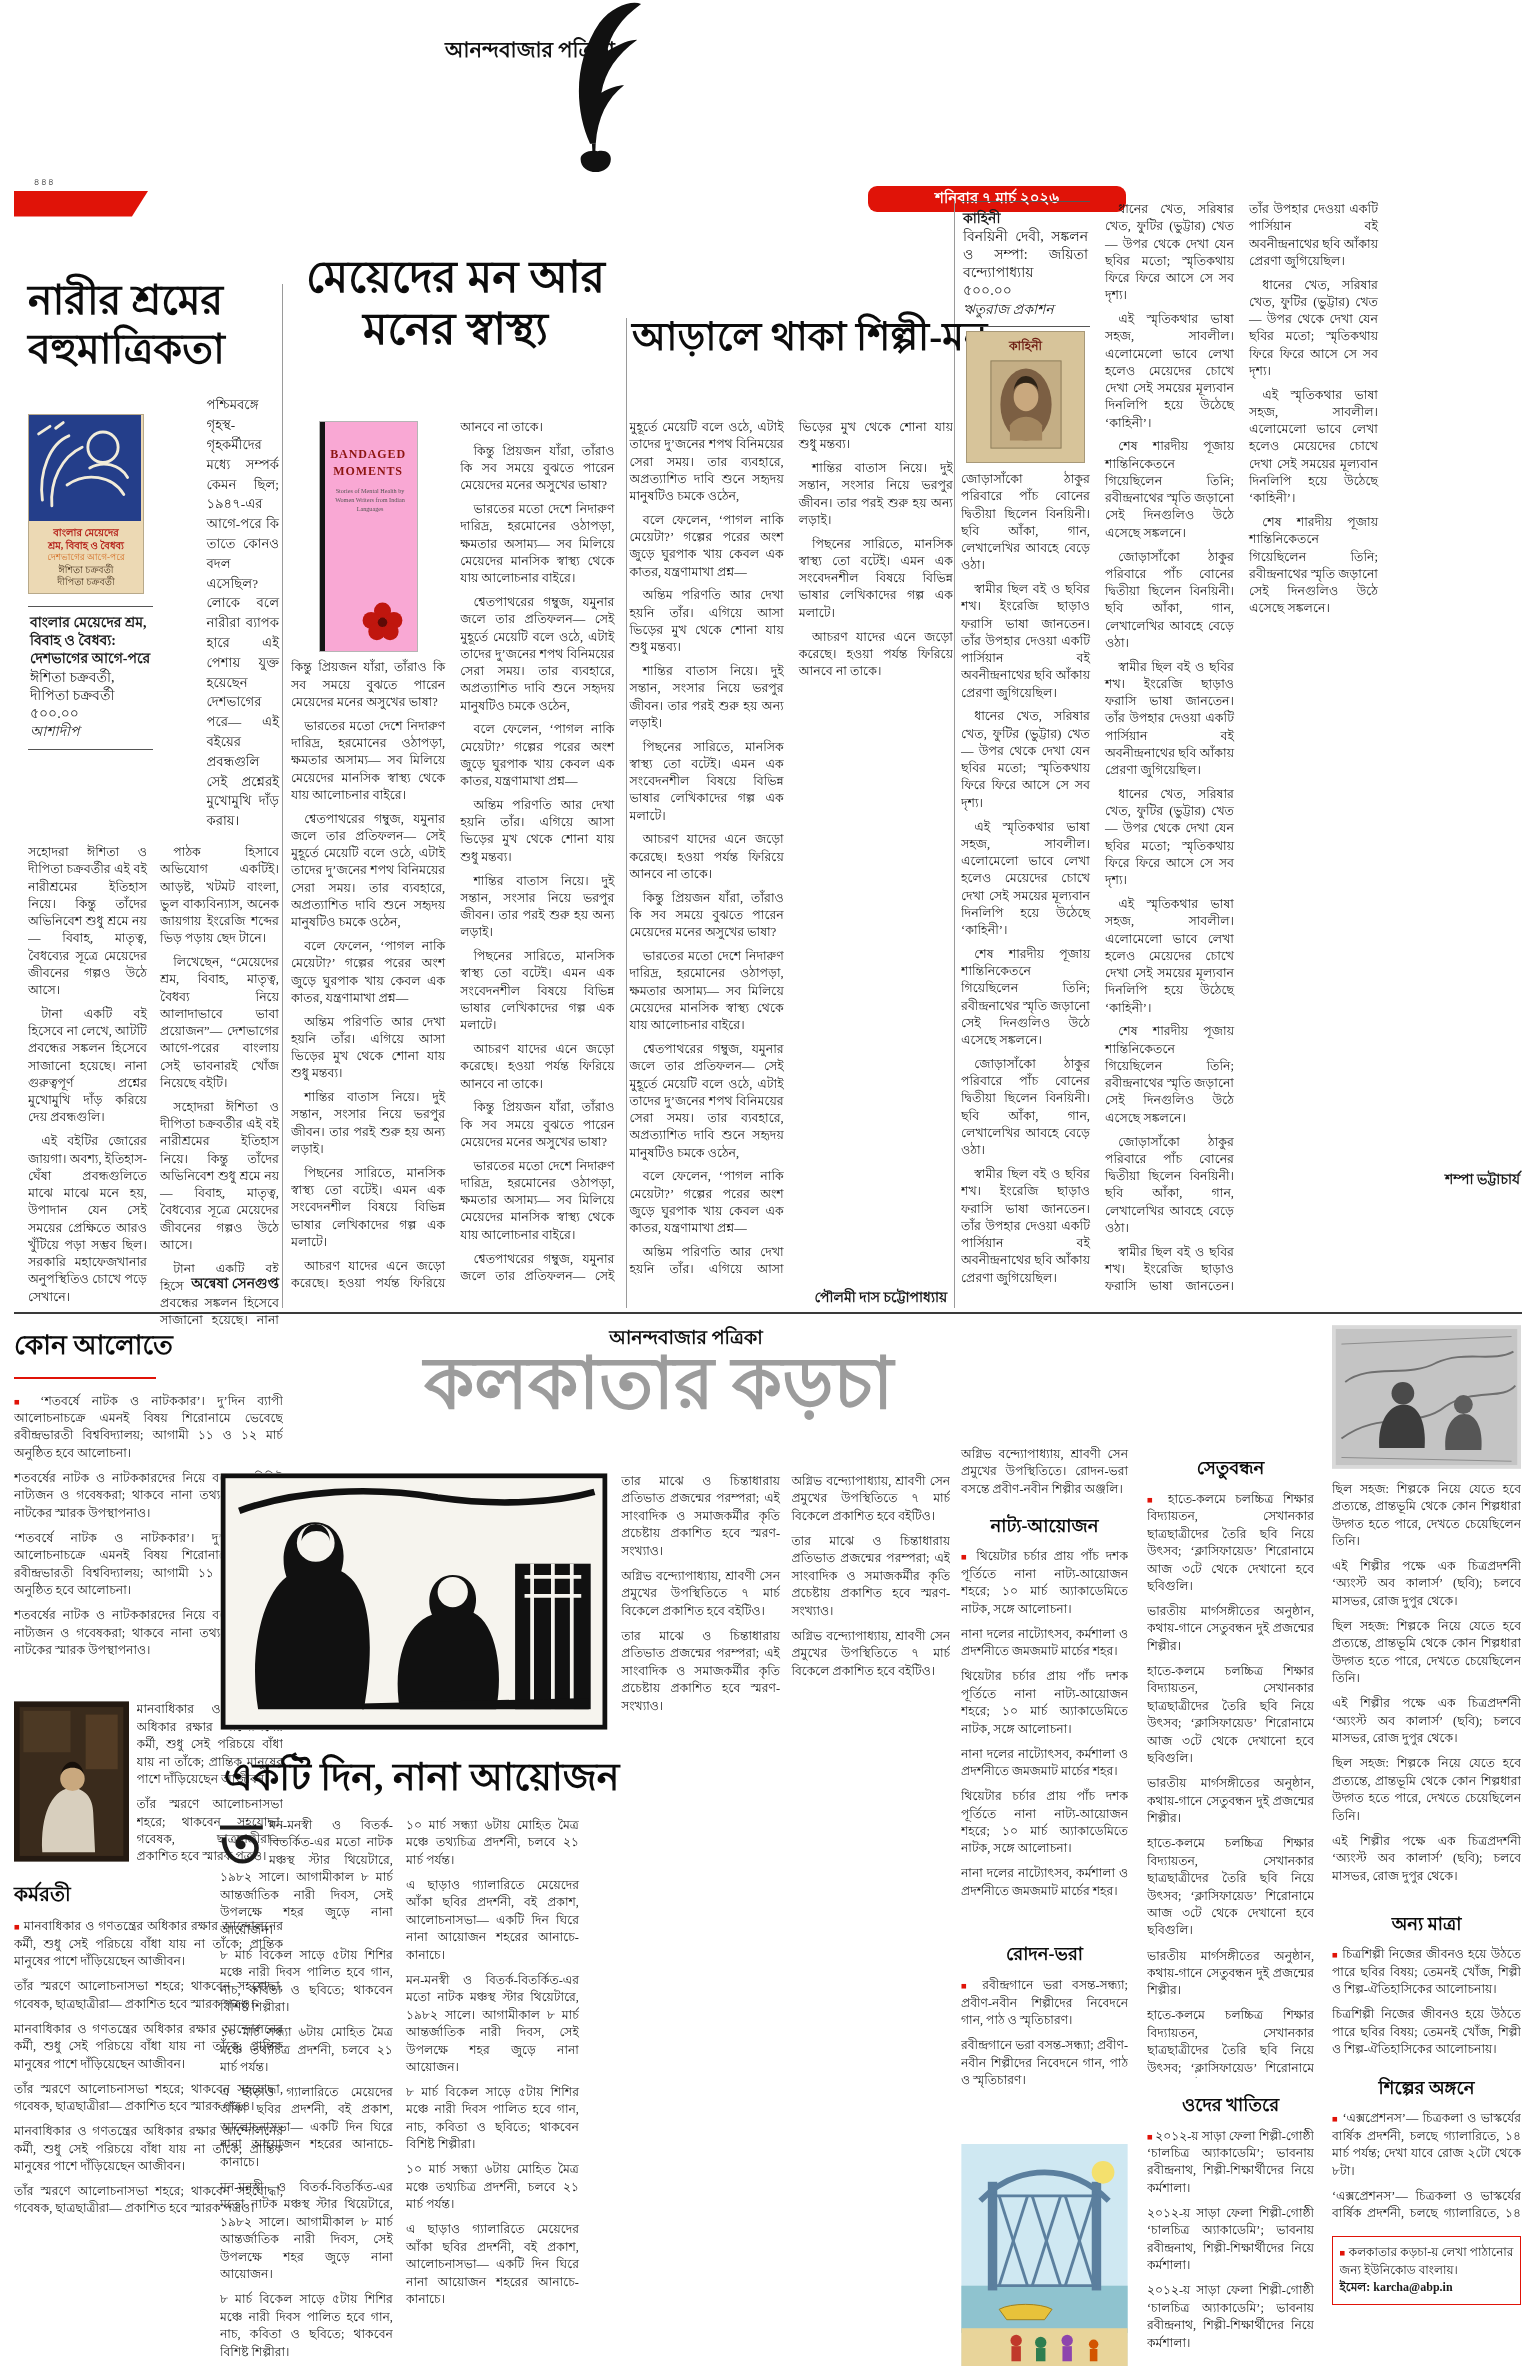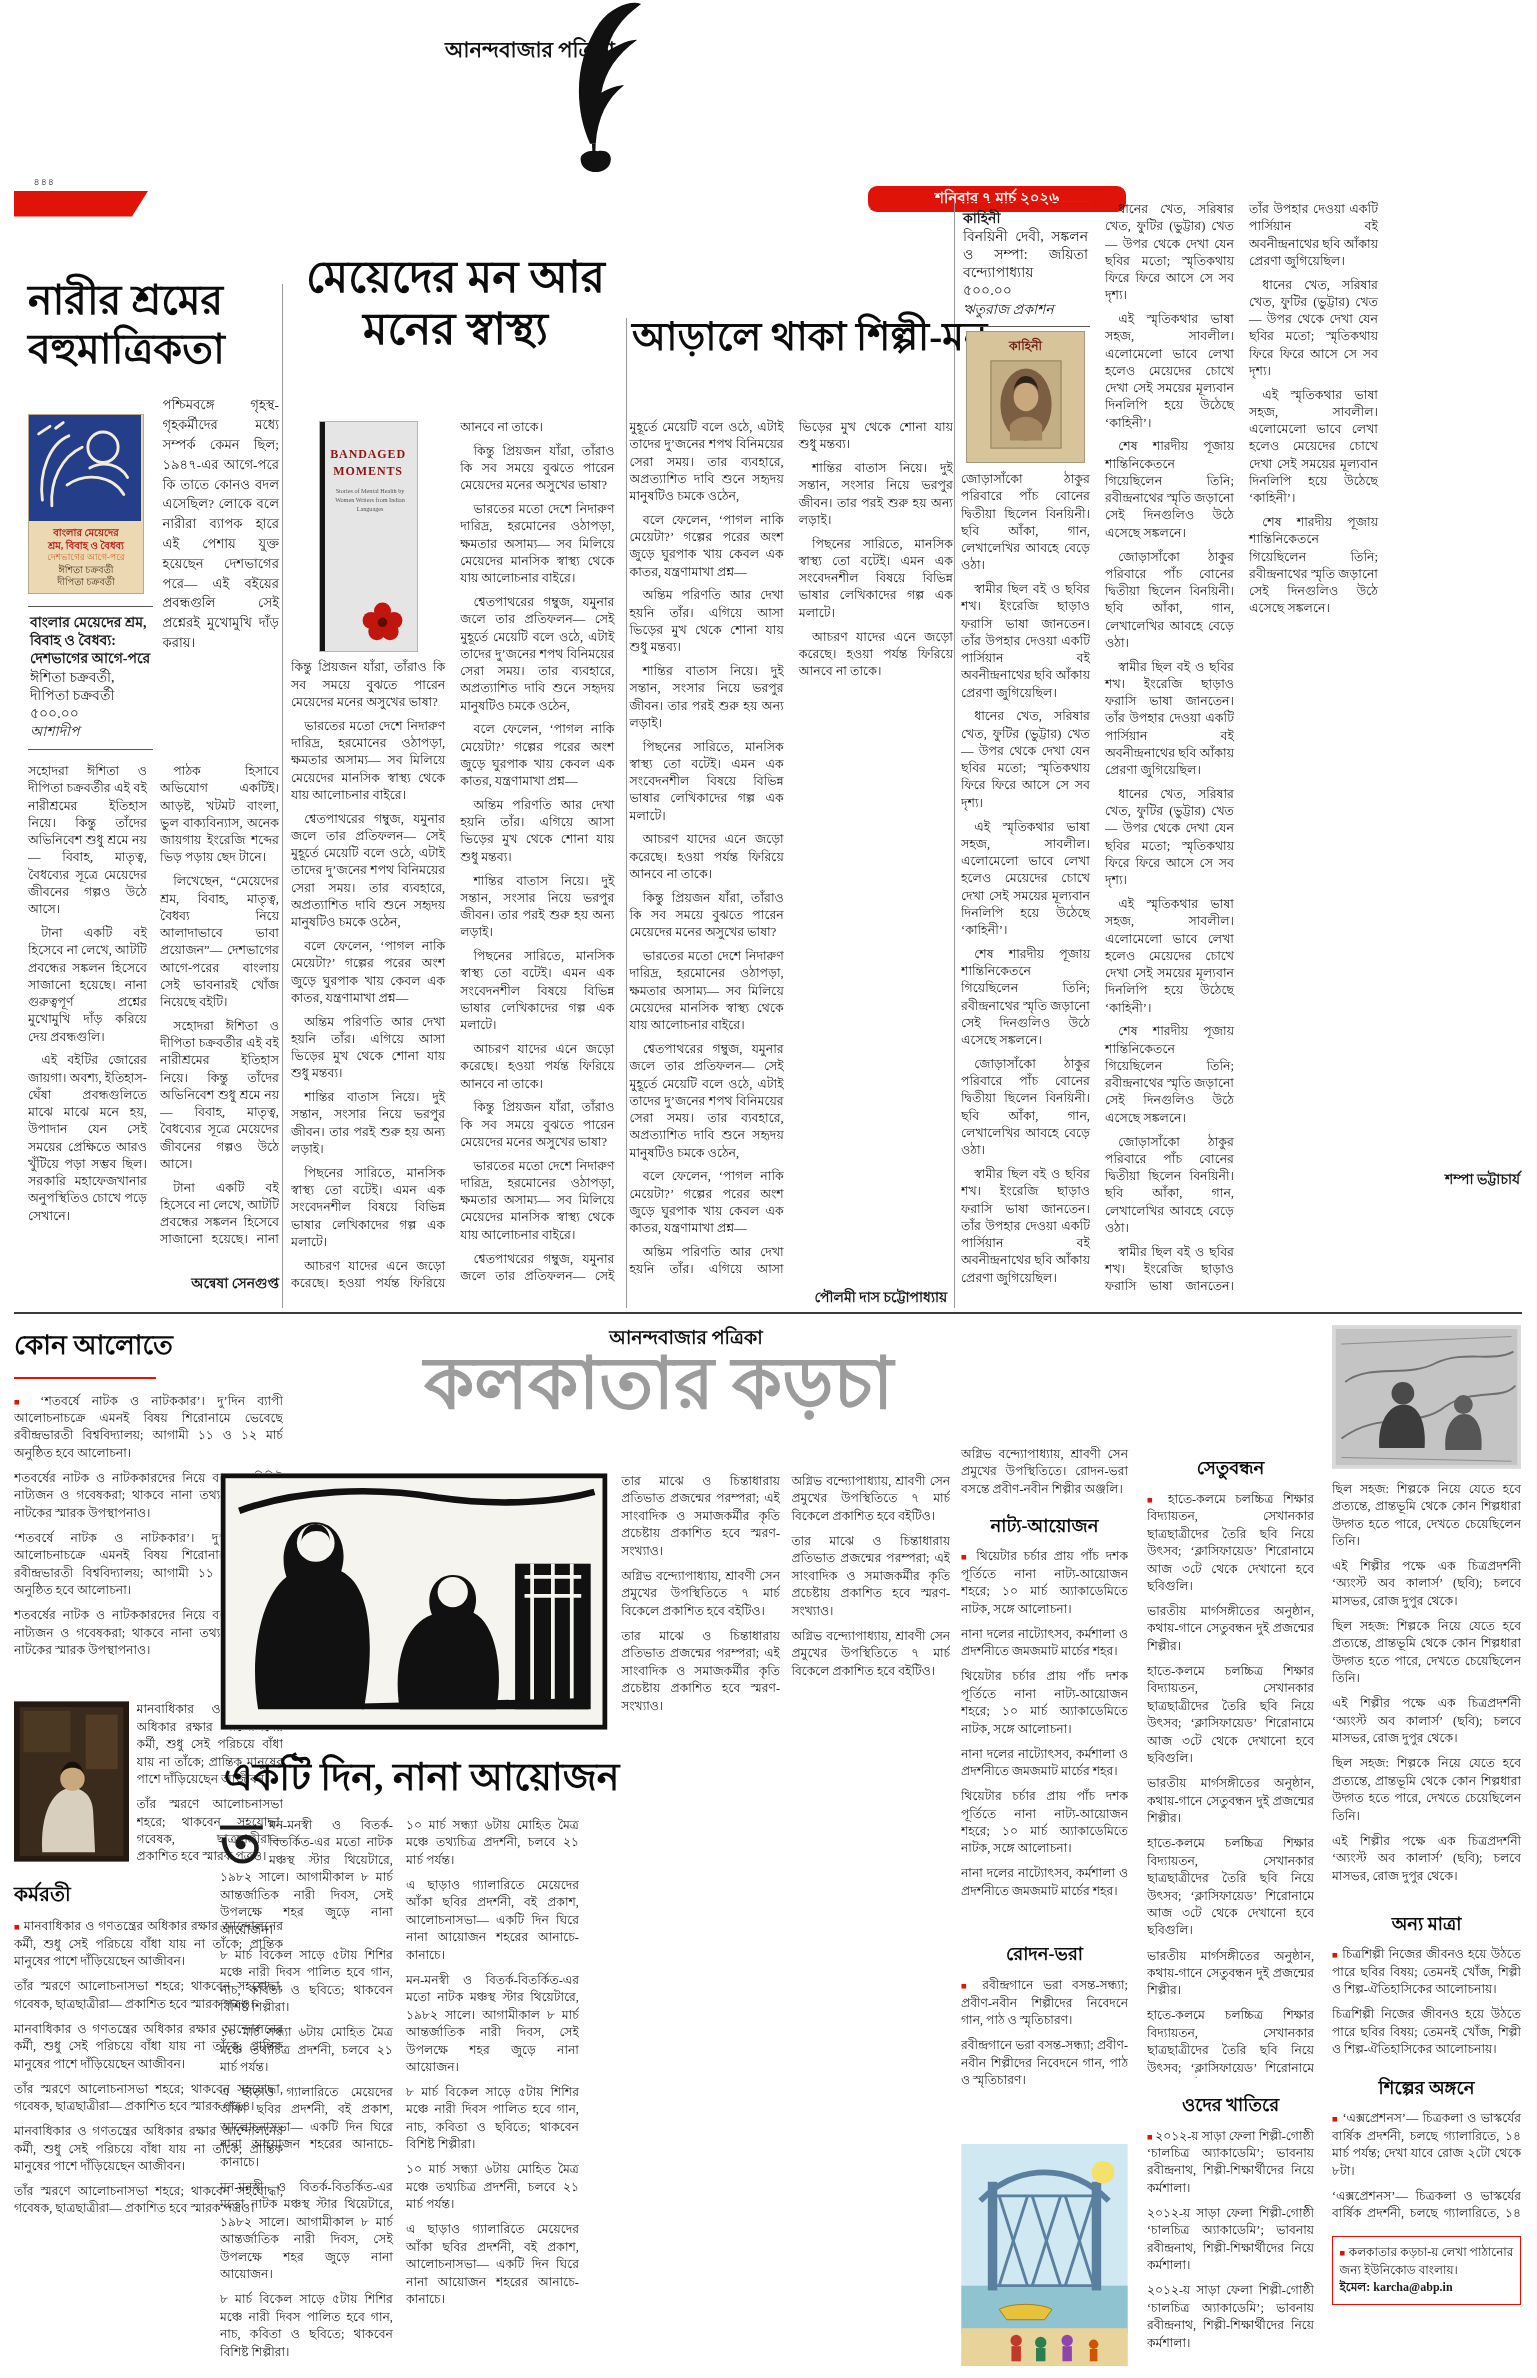--- a/index.html
+++ b/index.html
@@ -27,21 +27,21 @@
   .binfo .bp{font-style:italic;}
   .byline{font-weight:bold;font-size:14px;background:#fff;padding-left:7.6px;}
   .vr{position:absolute;width:0.9px;background:#9a9a9a;}
   .hr-main{position:absolute;height:1.9px;background:#3a3a3a;}
   
   .cover1{width:114px;border:0.9px solid #b8a98a;background:#ecd9b4;break-inside:avoid;}
   .cover1 .cap{padding:4.7px 2.8px;text-align:center;line-height:1.3;}
   .cover1 .r1{color:#b41f18;font-weight:bold;font-size:10px;}
   .cover1 .r2{color:#d2691e;font-size:9px;}
   .cover1 .r3{color:#44311d;font-size:9.5px;}
-  .cover2{width:97px;height:229px;background:#e5e5e5;border:0.9px solid #b5b5b5;
+  .cover2{width:97px;height:229px;background:#f9a8d4;border:0.9px solid #b5b5b5;
           position:relative;break-inside:avoid;margin:1.9px auto 7.6px auto;}
   .cover2 .spine{position:absolute;left:0;top:0;bottom:0;width:5.7px;background:#141414;}
   .cover2 .ct{color:#8c1510;font-weight:bold;font-size:12px;letter-spacing:0.9px;
               text-align:center;margin-top:24.6px;font-family:"Liberation Serif",serif;}
   .cover2 .cs{color:#555;font-size:6.2px;text-align:center;margin:7.6px 5.7px 0 9.5px;line-height:1.4;}
   .cover3{width:117px;background:#d7c49a;border:0.9px solid #a79878;text-align:center;
           padding:5.7px 0 7.6px 0;break-inside:avoid;margin:3.8px auto 7.6px auto;}
   .cover3 .ct{color:#6b1a10;font-weight:bold;font-size:12.3px;margin-bottom:3.8px;}
   
   .ktitle{font-weight:bold;font-size:72px;line-height:1;color:#9c9c9c;white-space:nowrap;}
@@ -108,21 +108,21 @@
             <div class="r3">দীপিতা চক্রবর্তী</div>
           </figcaption>
         </figure>
         <div class="binfo" style="margin-top:11.4px;">
           <div class="bt">বাংলার মেয়েদের শ্রম, বিবাহ ও বৈধব্য: দেশভাগের আগে-পরে</div>
           <div>ঈশিতা চক্রবর্তী, দীপিতা চক্রবর্তী</div>
           <div>৫০০.০০</div>
           <div class="bp">আশাদীপ</div>
         </div>
       </div>
-      <div class="lead" style="flex:1;">পশ্চিমবঙ্গে গৃহস্থ-গৃহকর্মীদের মধ্যে সম্পর্ক কেমন ছিল; ১৯৪৭-এর আগে-পরে কি তাতে কোনও বদল এসেছিল? লোকে বলে নারীরা ব্যাপক হারে এই পেশায় যুক্ত হয়েছেন দেশভাগের পরে— এই বইয়ের প্রবন্ধগুলি সেই প্রশ্নেরই মুখোমুখি দাঁড় করায়।</div>
+      <div class="lead" style="flex:1;margin-left:44px;">পশ্চিমবঙ্গে গৃহস্থ-গৃহকর্মীদের মধ্যে সম্পর্ক কেমন ছিল; ১৯৪৭-এর আগে-পরে কি তাতে কোনও বদল এসেছিল? লোকে বলে নারীরা ব্যাপক হারে এই পেশায় যুক্ত হয়েছেন দেশভাগের পরে— এই বইয়ের প্রবন্ধগুলি সেই প্রশ্নেরই মুখোমুখি দাঁড় করায়।</div>
     </div>
     <div class="btxt clip" style="margin-top:13.2px;height:500px;column-count:2;column-gap:13.2px;">
         <p>সহোদরা ঈশিতা ও দীপিতা চক্রবর্তীর এই বই নারীশ্রমের ইতিহাস নিয়ে। কিন্তু তাঁদের অভিনিবেশ শুধু শ্রমে নয়— বিবাহ, মাতৃত্ব, বৈধব্যের সূত্রে মেয়েদের জীবনের গল্পও উঠে আসে।</p>
         <p>টানা একটি বই হিসেবে না লেখে, আটটি প্রবন্ধের সঙ্কলন হিসেবে সাজানো হয়েছে। নানা গুরুত্বপূর্ণ প্রশ্নের মুখোমুখি দাঁড় করিয়ে দেয় প্রবন্ধগুলি।</p>
         <p>এই বইটির জোরের জায়গা। অবশ্য, ইতিহাস-ঘেঁষা প্রবন্ধগুলিতে মাঝে মাঝে মনে হয়, উপাদান যেন সেই সময়ের প্রেক্ষিতে আরও খুঁটিয়ে পড়া সম্ভব ছিল। সরকারি মহাফেজখানার অনুপস্থিতিও চোখে পড়ে সেখানে।</p>
         <p>পাঠক হিসাবে অভিযোগ একটিই। আড়ষ্ট, খটমট বাংলা, ভুল বাক্যবিন্যাস, অনেক জায়গায় ইংরেজি শব্দের ভিড় পড়ায় ছেদ টানে।</p>
         <p>লিখেছেন, “মেয়েদের শ্রম, বিবাহ, মাতৃত্ব, বৈধব্য নিয়ে আলাদাভাবে ভাবা প্রয়োজন”— দেশভাগের আগে-পরের বাংলায় সেই ভাবনারই খোঁজ নিয়েছে বইটি।</p>
         <p>সহোদরা ঈশিতা ও দীপিতা চক্রবর্তীর এই বই নারীশ্রমের ইতিহাস নিয়ে। কিন্তু তাঁদের অভিনিবেশ শুধু শ্রমে নয়— বিবাহ, মাতৃত্ব, বৈধব্যের সূত্রে মেয়েদের জীবনের গল্পও উঠে আসে।</p>
         <p>টানা একটি বই হিসেবে না লেখে, আটটি প্রবন্ধের সঙ্কলন হিসেবে সাজানো হয়েছে। নানা গুরুত্বপূর্ণ প্রশ্নের মুখোমুখি দাঁড় করিয়ে দেয় প্রবন্ধগুলি।</p>
       </div>

